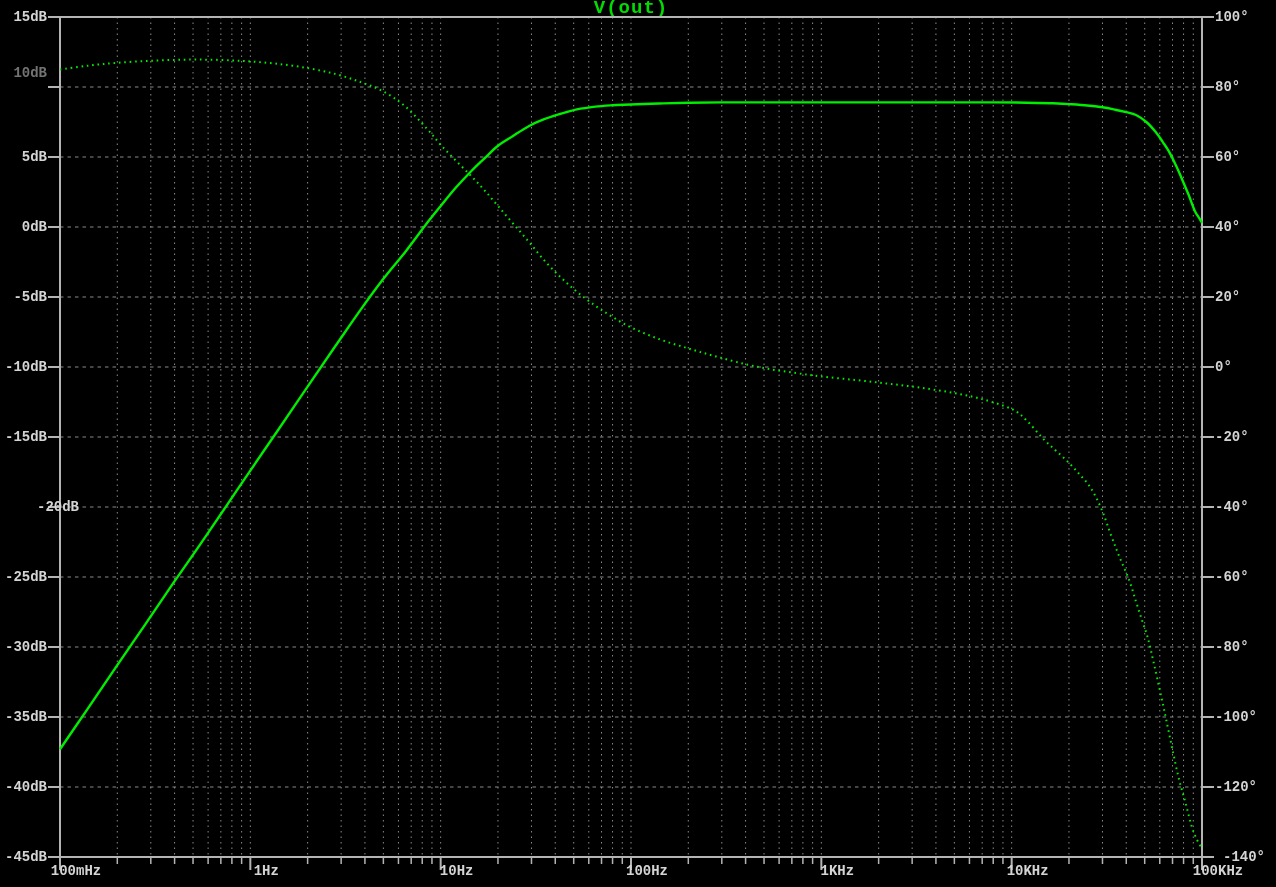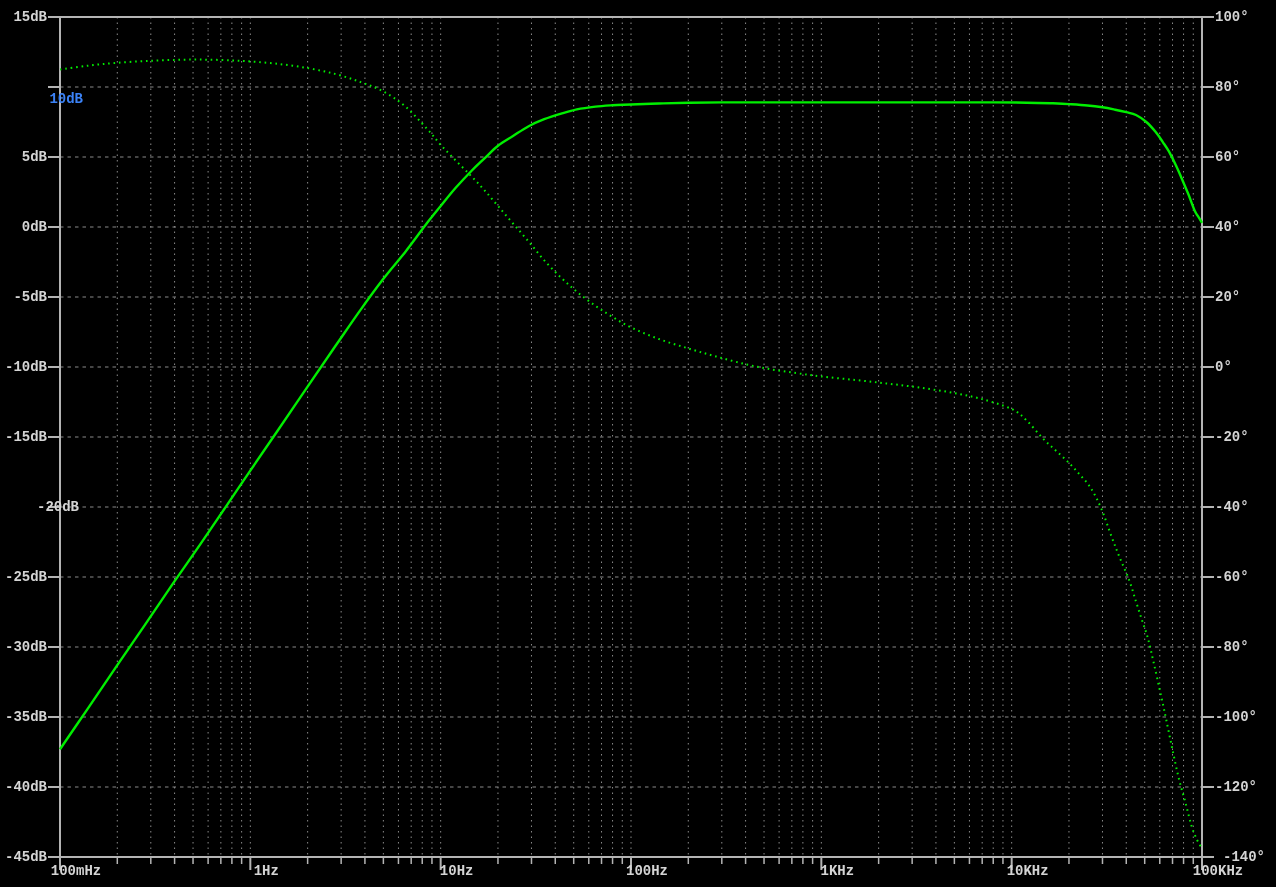--- a/index.html
+++ b/index.html
@@ -12,20 +12,21 @@
   .ylab,.xlab{position:absolute;font-size:14px;font-weight:bold;line-height:18px;
               white-space:nowrap;}
   .ylab-left{left:0;width:47px;text-align:right;}
   .ylab-right{left:1215px;width:61px;text-align:left;}
   .xlab{top:862px;width:120px;text-align:center;padding-left:16px;}
 </style>
 </head>
 <body>
 
 <div id="stage">
+  <div id="plot-title" style="color: rgb(0, 221, 0);">V(out)</div>
   <svg id="plot-svg" width="1276" height="887">
       <g>
         <line x1="117.29604250804442" y1="17" x2="117.29604250804442" y2="857" stroke="#8a8a8a" stroke-width="1" stroke-dasharray="1.5 4"></line>
         <line x1="150.81207881497573" y1="17" x2="150.81207881497573" y2="857" stroke="#8a8a8a" stroke-width="1" stroke-dasharray="1.5 4"></line>
         <line x1="174.59208501608884" y1="17" x2="174.59208501608884" y2="857" stroke="#8a8a8a" stroke-width="1" stroke-dasharray="1.5 4"></line>
         <line x1="193.03729082528892" y1="17" x2="193.03729082528892" y2="857" stroke="#8a8a8a" stroke-width="1" stroke-dasharray="1.5 4"></line>
         <line x1="208.10812132302019" y1="17" x2="208.10812132302019" y2="857" stroke="#8a8a8a" stroke-width="1" stroke-dasharray="1.5 4"></line>
         <line x1="220.85032694938022" y1="17" x2="220.85032694938022" y2="857" stroke="#8a8a8a" stroke-width="1" stroke-dasharray="1.5 4"></line>
         <line x1="231.88812752413327" y1="17" x2="231.88812752413327" y2="857" stroke="#8a8a8a" stroke-width="1" stroke-dasharray="1.5 4"></line>
         <line x1="241.6241576299515" y1="17" x2="241.6241576299515" y2="857" stroke="#8a8a8a" stroke-width="1" stroke-dasharray="1.5 4"></line>
@@ -168,21 +169,21 @@
         <line x1="1202" y1="717" x2="1214" y2="717" stroke="#b4b4b4" stroke-width="2"></line>
         <line x1="1202" y1="787" x2="1214" y2="787" stroke="#b4b4b4" stroke-width="2"></line>
         <line x1="1202" y1="857" x2="1214" y2="857" stroke="#b4b4b4" stroke-width="2"></line>
       </g>
       <rect x="60" y="17" width="1142" height="840" fill="none" stroke="#b4b4b4" stroke-width="2"></rect>
       <path d="M60.0 749.2C64.6 742.4 78.3 722.6 87.8 708.6C97.4 694.6 107.7 679.2 117.3 665.2C126.8 651.2 135.6 638.6 145.1 624.6C154.7 610.6 165.3 594.7 174.6 581.2C183.9 567.7 192.3 556.0 200.9 543.4C209.6 530.8 218.3 517.7 226.6 505.6C234.8 493.5 241.7 483.2 250.3 470.6C258.9 458.0 268.6 444.0 278.1 430.0C287.7 416.0 298.1 400.6 307.6 386.6C317.2 372.6 326.6 358.8 335.4 346.0C344.3 333.2 352.7 320.8 360.7 309.6C368.7 298.4 376.0 288.4 383.4 278.8C390.8 269.2 397.7 261.5 405.1 252.2C412.4 242.9 421.3 230.5 427.2 222.8C433.2 215.1 435.9 211.8 440.7 206.0C445.4 200.2 450.6 193.6 455.7 187.8C460.9 182.0 466.6 175.9 471.4 171.0C476.2 166.1 480.1 162.6 484.5 158.4C489.0 154.2 493.2 149.5 498.0 145.8C502.7 142.1 507.9 139.3 513.0 136.0C518.2 132.7 523.5 129.0 528.7 126.2C533.9 123.4 538.8 121.3 544.2 119.2C549.6 117.1 555.8 115.2 561.2 113.6C566.7 112.0 571.3 110.6 576.9 109.4C582.6 108.2 589.5 107.3 595.4 106.6C601.3 105.9 606.6 105.6 612.6 105.2C618.5 104.8 623.3 104.8 631.0 104.5C638.7 104.2 649.3 103.8 658.8 103.5C668.4 103.2 677.8 103.0 688.3 102.8C698.8 102.6 709.2 102.5 721.8 102.4C734.4 102.3 750.5 102.4 764.0 102.4C777.5 102.4 789.7 102.4 802.9 102.4C816.1 102.4 830.4 102.4 843.0 102.4C855.6 102.4 866.2 102.4 878.6 102.4C891.0 102.4 904.9 102.4 917.5 102.4C930.1 102.4 941.7 102.4 954.4 102.4C967.0 102.4 981.2 102.4 993.2 102.4C1005.3 102.4 1017.2 102.5 1026.7 102.7C1036.3 102.8 1043.5 103.0 1050.5 103.2C1057.6 103.5 1062.8 103.7 1069.0 104.1C1075.1 104.5 1081.8 104.9 1087.4 105.5C1093.0 106.0 1097.8 106.6 1102.5 107.3C1107.1 108.0 1111.3 108.9 1115.2 109.7C1119.2 110.5 1122.8 111.3 1126.3 112.2C1129.7 113.1 1132.6 113.4 1136.0 115.0C1139.3 116.6 1143.1 119.2 1146.3 122.0C1149.6 124.8 1152.8 128.5 1155.5 131.8C1158.2 135.1 1160.3 138.3 1162.5 141.6C1164.7 144.9 1166.6 147.4 1168.9 151.4C1171.1 155.4 1173.9 161.0 1176.0 165.4C1178.1 169.8 1179.4 173.1 1181.5 178.0C1183.6 182.9 1186.3 189.2 1188.6 194.8C1190.8 200.4 1193.4 207.9 1195.1 211.6C1196.8 215.3 1197.5 215.3 1198.6 217.2C1199.8 219.1 1201.4 221.9 1202.0 222.8" fill="none" stroke="#00ee00" stroke-width="2.4"></path>
       <path d="M60.0 69.5C64.6 68.9 78.3 66.8 87.8 65.7C97.4 64.5 106.8 63.7 117.3 62.8C127.8 62.0 139.6 61.3 150.8 60.8C162.0 60.2 174.8 59.9 184.3 59.7C193.9 59.5 200.2 59.6 208.1 59.7C216.0 59.8 224.9 60.1 231.9 60.4C238.9 60.7 242.6 60.9 250.3 61.5C258.0 62.0 268.6 62.8 278.1 63.9C287.7 65.0 298.1 66.4 307.6 68.1C317.2 69.8 326.6 71.7 335.4 74.0C344.3 76.4 352.7 79.2 360.7 82.1C368.7 85.0 376.0 87.5 383.4 91.5C390.8 95.6 397.7 100.0 405.1 106.3C412.4 112.5 421.3 122.6 427.2 129.0C433.2 135.4 435.9 139.5 440.7 144.8C445.4 150.0 450.6 155.3 455.7 160.5C460.9 165.8 466.6 171.3 471.4 176.3C476.2 181.2 480.1 185.3 484.5 190.3C489.0 195.2 493.2 200.5 498.0 206.0C502.7 211.5 507.9 217.6 513.0 223.5C518.2 229.4 523.5 235.6 528.7 241.7C533.9 247.8 538.8 254.2 544.2 260.3C549.6 266.3 555.8 272.5 561.2 277.8C566.7 283.0 571.3 287.1 576.9 291.8C582.6 296.4 589.5 301.6 595.4 305.8C601.3 309.9 606.6 313.3 612.6 317.0C618.5 320.6 623.3 323.8 631.0 327.4C638.7 331.1 649.3 335.5 658.8 339.0C668.4 342.5 678.7 345.5 688.3 348.4C697.8 351.4 706.6 353.9 716.1 356.5C725.7 359.1 736.3 362.0 745.6 364.2C754.9 366.4 763.3 367.9 771.9 369.5C780.6 371.0 789.3 372.1 797.6 373.3C805.8 374.5 811.8 375.3 821.3 376.4C830.9 377.6 844.0 378.8 854.8 379.9C865.7 381.1 876.1 382.2 886.5 383.5C896.9 384.7 907.0 385.8 917.5 387.3C927.9 388.8 938.9 390.3 949.3 392.2C959.6 394.1 969.4 395.7 979.8 398.5C990.2 401.3 1003.8 405.3 1011.7 409.0C1019.5 412.7 1021.6 415.7 1026.7 420.6C1031.9 425.4 1037.6 433.1 1042.4 438.0C1047.2 443.0 1051.1 446.2 1055.5 450.3C1060.0 454.4 1064.8 458.7 1069.0 462.9C1073.1 467.1 1076.9 471.4 1080.5 475.5C1084.1 479.6 1087.2 482.3 1090.6 487.8C1094.1 493.2 1097.6 499.9 1101.1 508.1C1104.6 516.2 1108.5 528.5 1111.6 536.8C1114.7 545.0 1116.9 550.5 1119.8 557.8C1122.8 565.0 1126.6 573.2 1129.3 580.5C1132.0 587.8 1133.8 594.8 1136.0 601.5C1138.1 608.2 1140.2 614.6 1142.2 620.8C1144.2 626.9 1146.0 631.0 1147.9 638.3C1149.9 645.5 1151.9 654.9 1154.1 664.5C1156.3 674.1 1159.1 686.7 1161.1 696.0C1163.2 705.3 1164.5 711.5 1166.4 720.5C1168.3 729.5 1170.5 740.3 1172.5 749.9C1174.6 759.5 1176.6 769.4 1178.8 778.3C1180.9 787.1 1183.5 795.2 1185.6 803.1C1187.7 811.0 1189.6 819.4 1191.4 825.5C1193.3 831.6 1195.1 835.7 1196.9 839.5C1198.6 843.3 1201.1 846.8 1202.0 848.3" fill="none" stroke="#00ee00" stroke-width="2" stroke-dasharray="1.6 3.8"></path>
     </svg>
   <div id="labels">
       <div class="ylab ylab-left" style="color: rgb(212, 212, 212); top: 8px;">15dB</div>
-      <div class="ylab ylab-left" style="color: #3b82f6; top: 90px; padding-left: 36px;">10dB</div>
+      <div class="ylab ylab-left" style="color: #737373; top: 64px;">10dB</div>
       <div class="ylab ylab-left" style="color: rgb(212, 212, 212); top: 148px; text-align: right;">5dB</div>
       <div class="ylab ylab-left" style="color: rgb(212, 212, 212); top: 218px;">0dB</div>
       <div class="ylab ylab-left" style="color: rgb(212, 212, 212); top: 288px;">-5dB</div>
       <div class="ylab ylab-left" style="color: rgb(212, 212, 212); top: 358px;">-10dB</div>
       <div class="ylab ylab-left" style="color: rgb(212, 212, 212); top: 428px;">-15dB</div>
       <div class="ylab ylab-left" style="color: rgb(212, 212, 212); top: 498px; padding-left: 32px;">-20dB</div>
       <div class="ylab ylab-left" style="color: rgb(212, 212, 212); top: 568px;">-25dB</div>
       <div class="ylab ylab-left" style="color: rgb(212, 212, 212); top: 638px;">-30dB</div>
       <div class="ylab ylab-left" style="color: rgb(212, 212, 212); top: 708px;">-35dB</div>
       <div class="ylab ylab-left" style="color: rgb(212, 212, 212); top: 778px;">-40dB</div>

